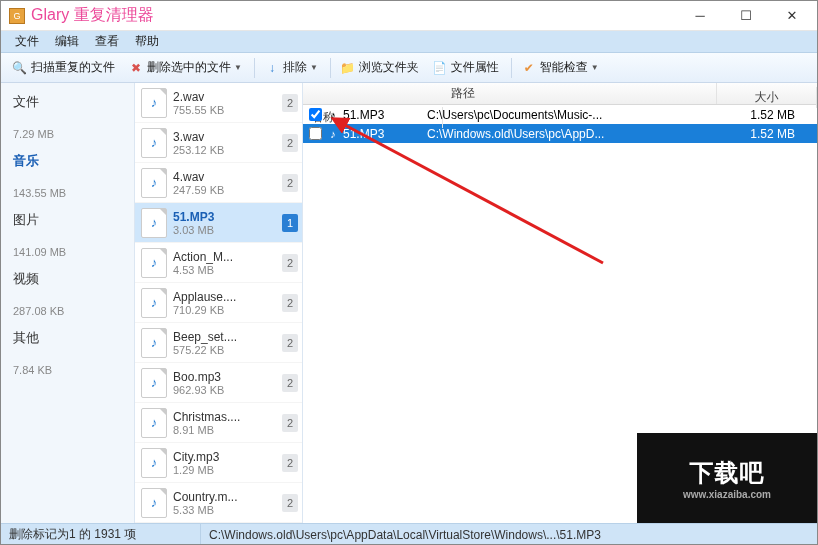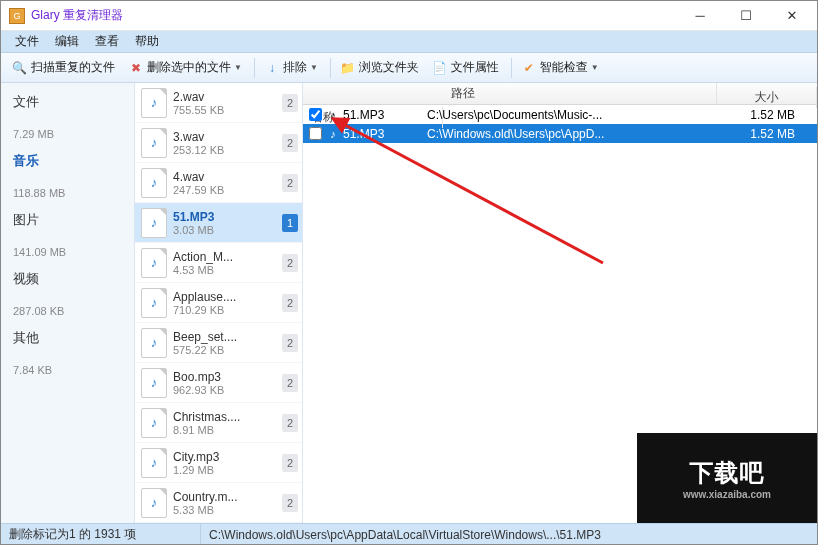--- a/index.html
+++ b/index.html
@@ -1,19 +1,19 @@
 <!DOCTYPE html>
 <html><head>
 <meta charset="utf-8">
 <style>
 * { margin: 0; padding: 0; box-sizing: border-box; font-family: "Microsoft YaHei", "Segoe UI", Tahoma, sans-serif; }
 body { background: #fff; width: 818px; height: 545px; overflow: hidden; position: relative; border: 1px solid #888; }
 .titlebar { height: 30px; background: #fff; display: flex; align-items: center; padding: 0 2px 0 8px; border-bottom: 1px solid #e6e6e6; }
 .titlebar .appicon { width: 16px; height: 16px; background: #e8a33d; border: 1px solid #b87820; margin-right: 6px; display: inline-flex; align-items: center; justify-content: center; font-size: 9px; color: #fff; }
-.titlebar .title { font-size: 12px; color: #6d28d9; flex: 1; }
+.titlebar .title { font-size: 16px; color: #ec4899; flex: 1; }
 .winbtns { display: flex; height: 100%; }
 .winbtn { width: 46px; height: 100%; display: flex; align-items: center; justify-content: center; font-size: 13px; color: #333; cursor: default; }
 .menubar { height: 22px; background: #cfe4f7; display: flex; align-items: center; padding: 0 6px; font-size: 12px; color: #222; border-bottom: 1px solid #b8d1e8; }
 .menubar span { padding: 2px 8px; cursor: default; }
 .toolbar { height: 30px; background: linear-gradient(#f7fbff,#e6f0fb); border-bottom: 1px solid #c9d8ea; display: flex; align-items: center; padding: 0 6px; font-size: 12px; color: #222; }
 .tbtn { display: flex; align-items: center; padding: 2px 6px; margin-right: 2px; cursor: default; border-radius: 2px; }
 .tsep { width: 1px; height: 20px; background: #c9d8ea; margin: 0 4px; }
 .tico { width: 14px; height: 14px; margin-right: 4px; display: inline-flex; align-items: center; justify-content: center; }
 .dd { font-size: 8px; color: #555; margin-left: 3px; }
 .red { color: #d9534f; }
@@ -116,21 +116,21 @@
 
 <div class="main">
 
   <div class="sidebar">
     <div class="cat">
       <div class="catname">文件</div>
       <div class="catsize">7.29 MB</div>
     </div>
     <div class="cat active">
       <div class="catname">音乐</div>
-      <div class="catsize">118.88 MB</div>
+      <div class="catsize">143.55 MB</div>
     </div>
     <div class="cat">
       <div class="catname">图片</div>
       <div class="catsize">141.09 MB</div>
     </div>
     <div class="cat">
       <div class="catname">视频</div>
       <div class="catsize">287.08 KB</div>
     </div>
     <div class="cat">

